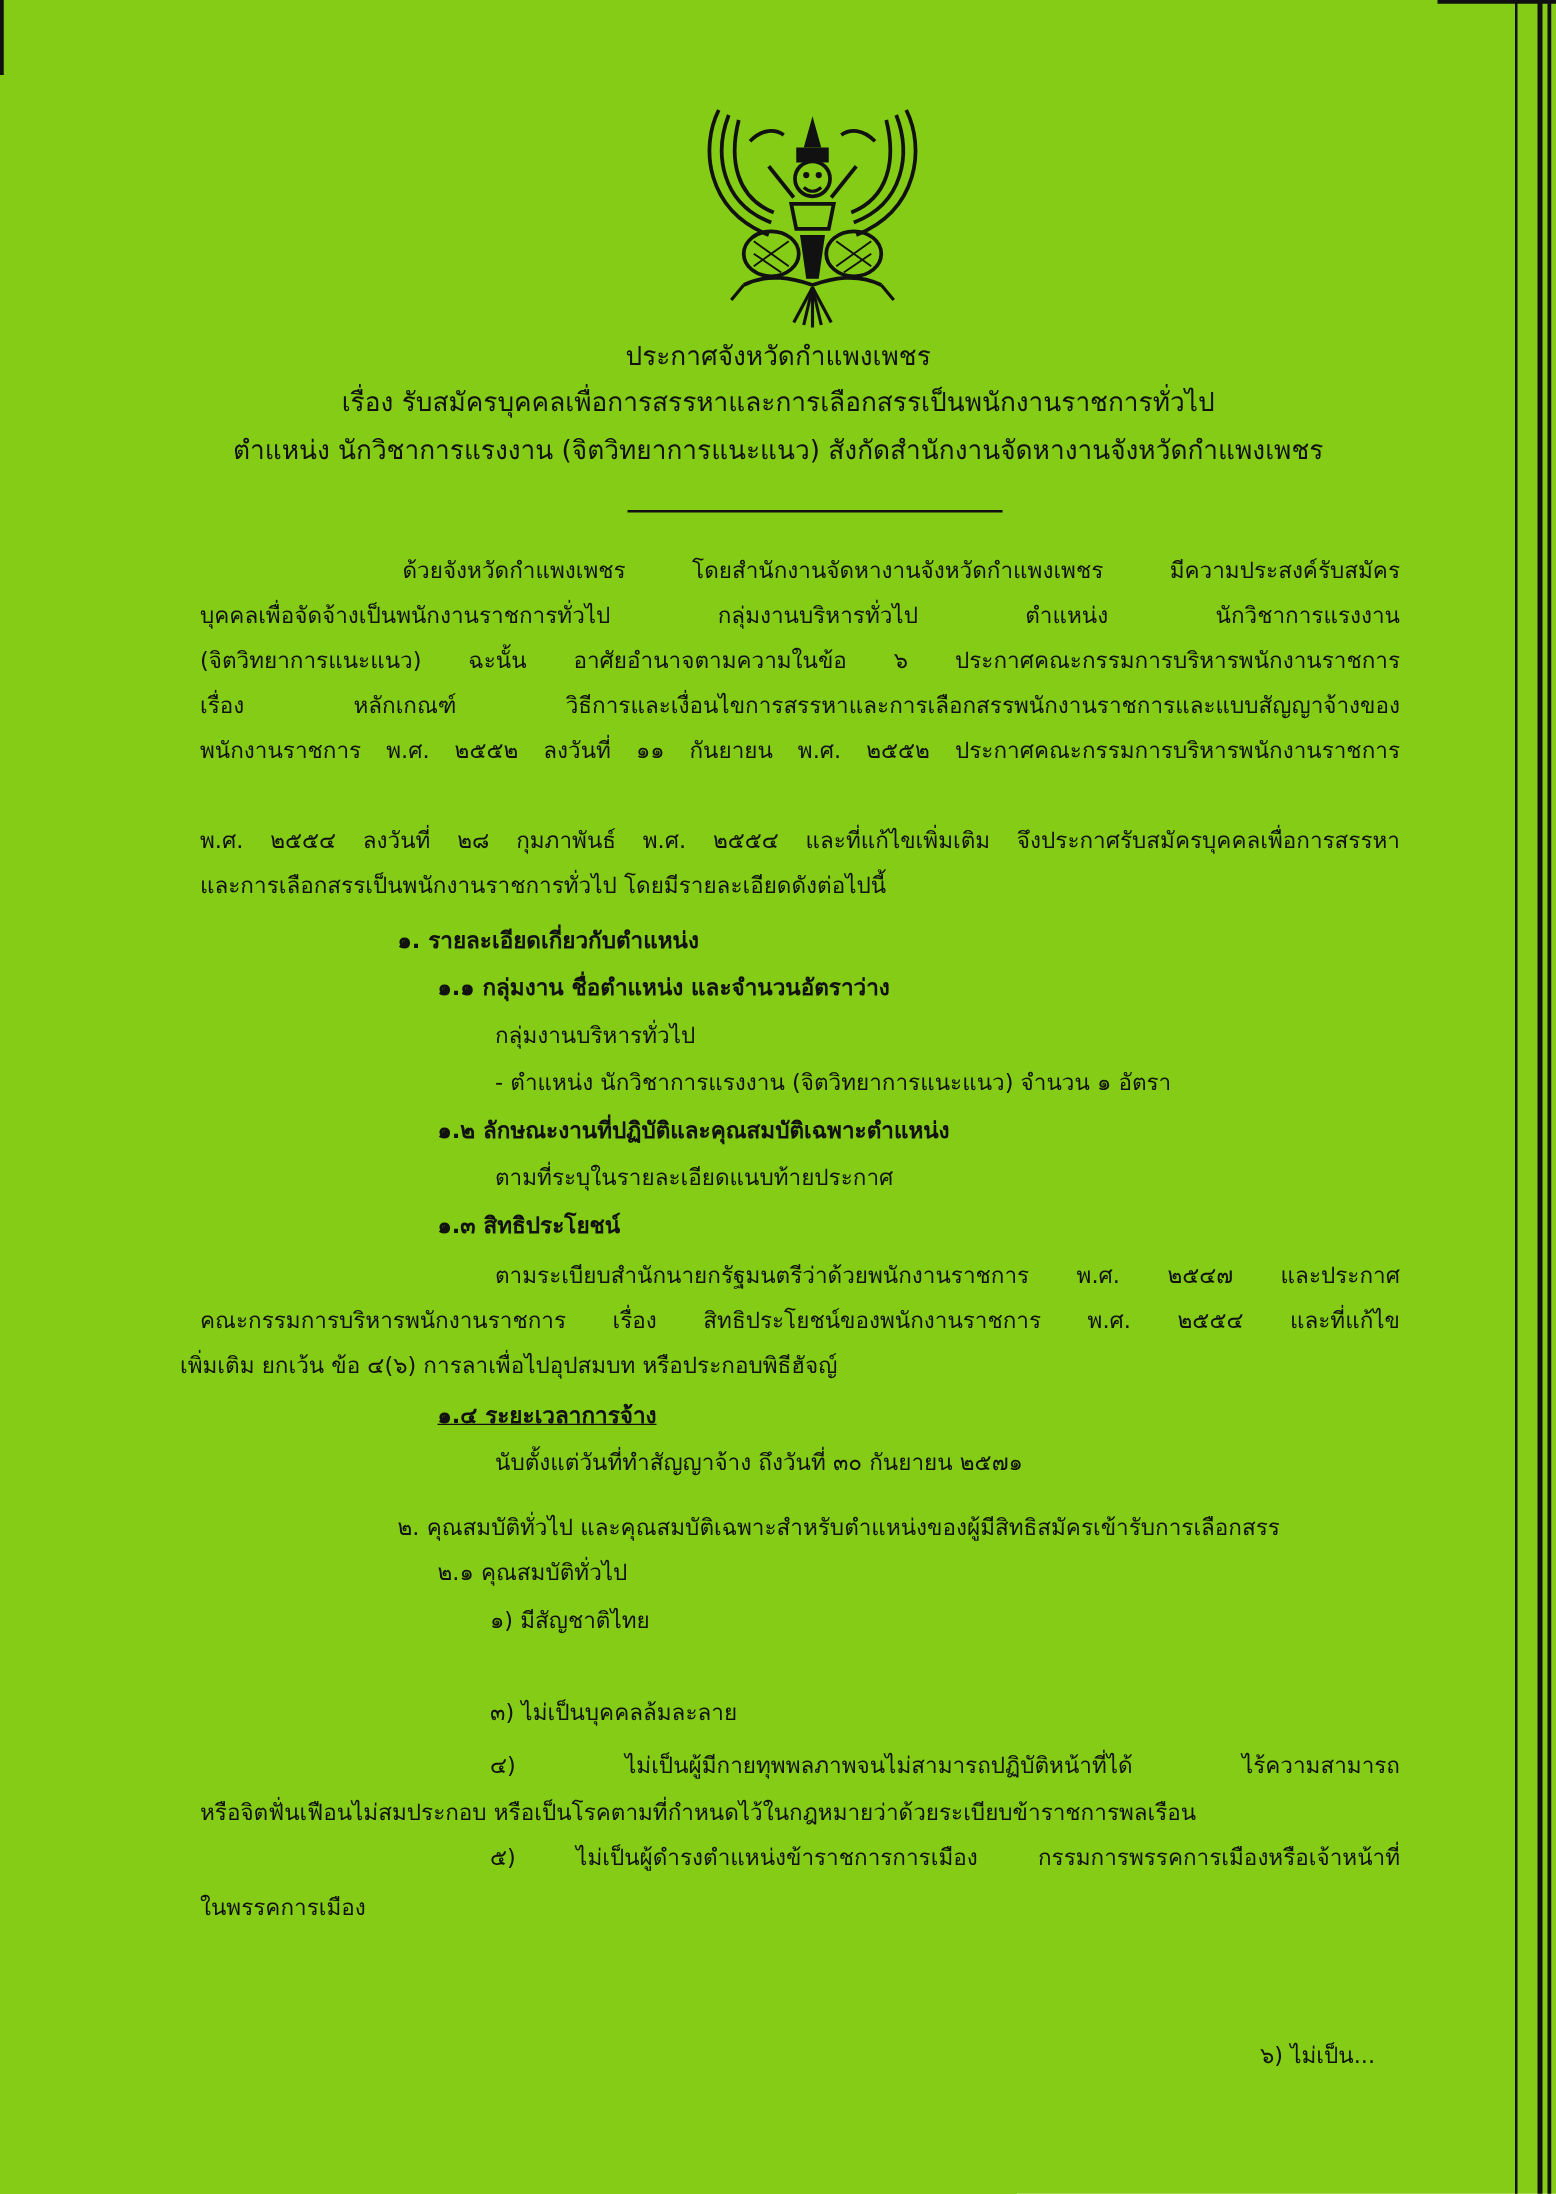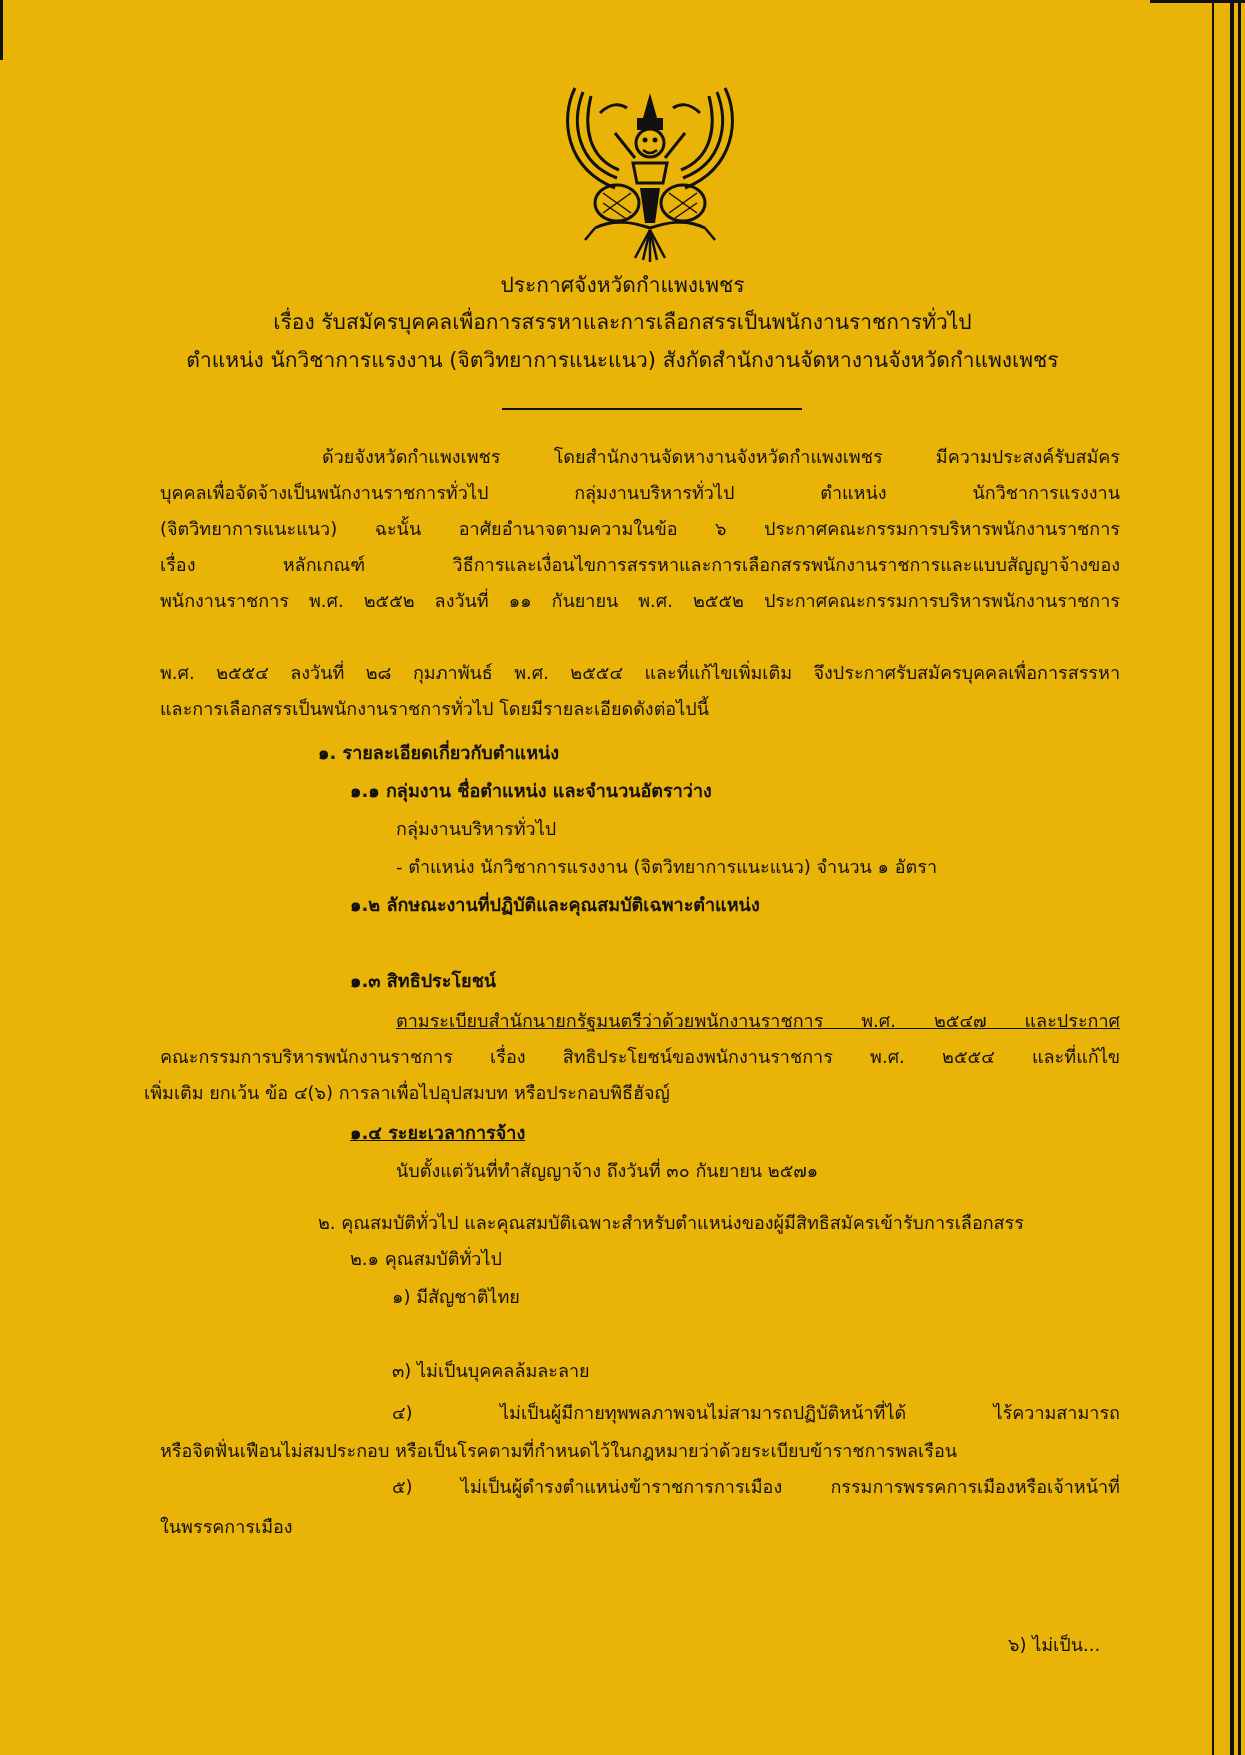--- a/index.html
+++ b/index.html
@@ -1,18 +1,18 @@
 <!DOCTYPE html>
 <html><head>
 <meta charset="utf-8">
 <style>
   html, body { margin: 0; padding: 0; background: #ffffff; }
   body { width: 1245px; height: 1755px; position: relative; overflow: hidden;
          font-family: "DejaVu Sans", "Liberation Sans", sans-serif; color: #111; }
-  .page { position: absolute; left: 0; top: 0; width: 1245px; height: 1755px; background: #eab308; }
+  .page { position: absolute; left: 0; top: 0; width: 1245px; height: 1755px; background: #84cc16; }
   .line { position: absolute; white-space: nowrap; font-size: 18px; line-height: 30px; color: #111; }
   .title { font-size: 21px; text-align: center; left: 0; width: 1245px; }
   .bold { font-weight: bold; }
   .justify { text-align: justify; text-align-last: justify; width: 960px; left: 160px; }
   .rule { position: absolute; left: 502px; top: 408px; width: 300px; height: 2px; background: #111; }
   .scan-edge { position: absolute; background: #111; }
   .garuda { position: absolute; left: 555px; top: 78px; width: 190px; height: 190px; }
 </style>
 </head>
 <body>
@@ -80,23 +80,24 @@
   <div class="line justify" style="top:586px;">พนักงานราชการ พ.ศ. ๒๕๕๒ ลงวันที่ ๑๑ กันยายน พ.ศ. ๒๕๕๒ ประกาศคณะกรรมการบริหารพนักงานราชการ</div>
   <div class="line justify" style="top:658px;">พ.ศ. ๒๕๕๔ ลงวันที่ ๒๘ กุมภาพันธ์ พ.ศ. ๒๕๕๔ และที่แก้ไขเพิ่มเติม จึงประกาศรับสมัครบุคคลเพื่อการสรรหา</div>
   <div class="line" style="left:160px;top:694px;">และการเลือกสรรเป็นพนักงานราชการทั่วไป โดยมีรายละเอียดดังต่อไปนี้</div>
 
   <div class="line bold" style="left:318px;top:738px;">๑. รายละเอียดเกี่ยวกับตำแหน่ง</div>
   <div class="line bold" style="left:350px;top:776px;">๑.๑ กลุ่มงาน ชื่อตำแหน่ง และจำนวนอัตราว่าง</div>
   <div class="line" style="left:396px;top:814px;">กลุ่มงานบริหารทั่วไป</div>
   <div class="line" style="left:396px;top:852px;">- ตำแหน่ง นักวิชาการแรงงาน (จิตวิทยาการแนะแนว) จำนวน ๑ อัตรา</div>
 
   <div class="line bold" style="left:350px;top:890px;">๑.๒ ลักษณะงานที่ปฏิบัติและคุณสมบัติเฉพาะตำแหน่ง</div>
+  <div class="line" style="left:396px;top:928px;">ตามที่ระบุในรายละเอียดแนบท้ายประกาศ</div>
 
   <div class="line bold" style="left:350px;top:966px;">๑.๓ สิทธิประโยชน์</div>
-  <div class="line" style="left:396px;top:1006px;width:724px;text-align:justify;text-align-last:justify;text-decoration:underline;">ตามระเบียบสำนักนายกรัฐมนตรีว่าด้วยพนักงานราชการ พ.ศ. ๒๕๔๗ และประกาศ</div>
+  <div class="line" style="left:396px;top:1006px;width:724px;text-align:justify;text-align-last:justify;">ตามระเบียบสำนักนายกรัฐมนตรีว่าด้วยพนักงานราชการ พ.ศ. ๒๕๔๗ และประกาศ</div>
   <div class="line justify" style="top:1042px;">คณะกรรมการบริหารพนักงานราชการ เรื่อง สิทธิประโยชน์ของพนักงานราชการ พ.ศ. ๒๕๕๔ และที่แก้ไข</div>
   <div class="line" style="left:144px;top:1078px;">เพิ่มเติม ยกเว้น ข้อ ๔(๖) การลาเพื่อไปอุปสมบท หรือประกอบพิธีฮัจญ์</div>
 
   <div class="line bold" style="left:350px;top:1118px;text-decoration:underline;">๑.๔ ระยะเวลาการจ้าง</div>
   <div class="line" style="left:396px;top:1156px;">นับตั้งแต่วันที่ทำสัญญาจ้าง ถึงวันที่ ๓๐ กันยายน ๒๕๗๑</div>
 
   <div class="line" style="left:318px;top:1208px;">๒. คุณสมบัติทั่วไป และคุณสมบัติเฉพาะสำหรับตำแหน่งของผู้มีสิทธิสมัครเข้ารับการเลือกสรร</div>
   <div class="line" style="left:350px;top:1244px;">๒.๑ คุณสมบัติทั่วไป</div>
   <div class="line" style="left:392px;top:1282px;">๑) มีสัญชาติไทย</div>
   <div class="line" style="left:392px;top:1356px;">๓) ไม่เป็นบุคคลล้มละลาย</div>

